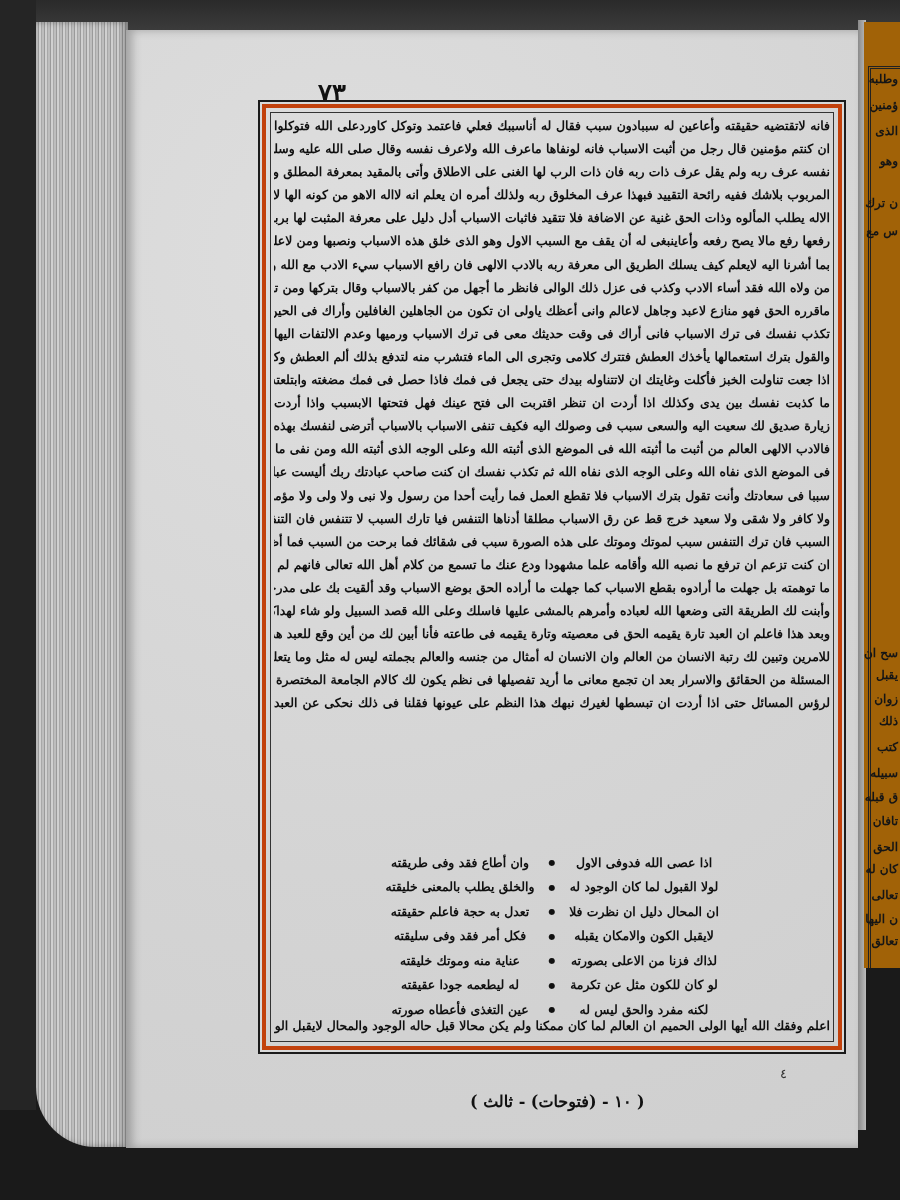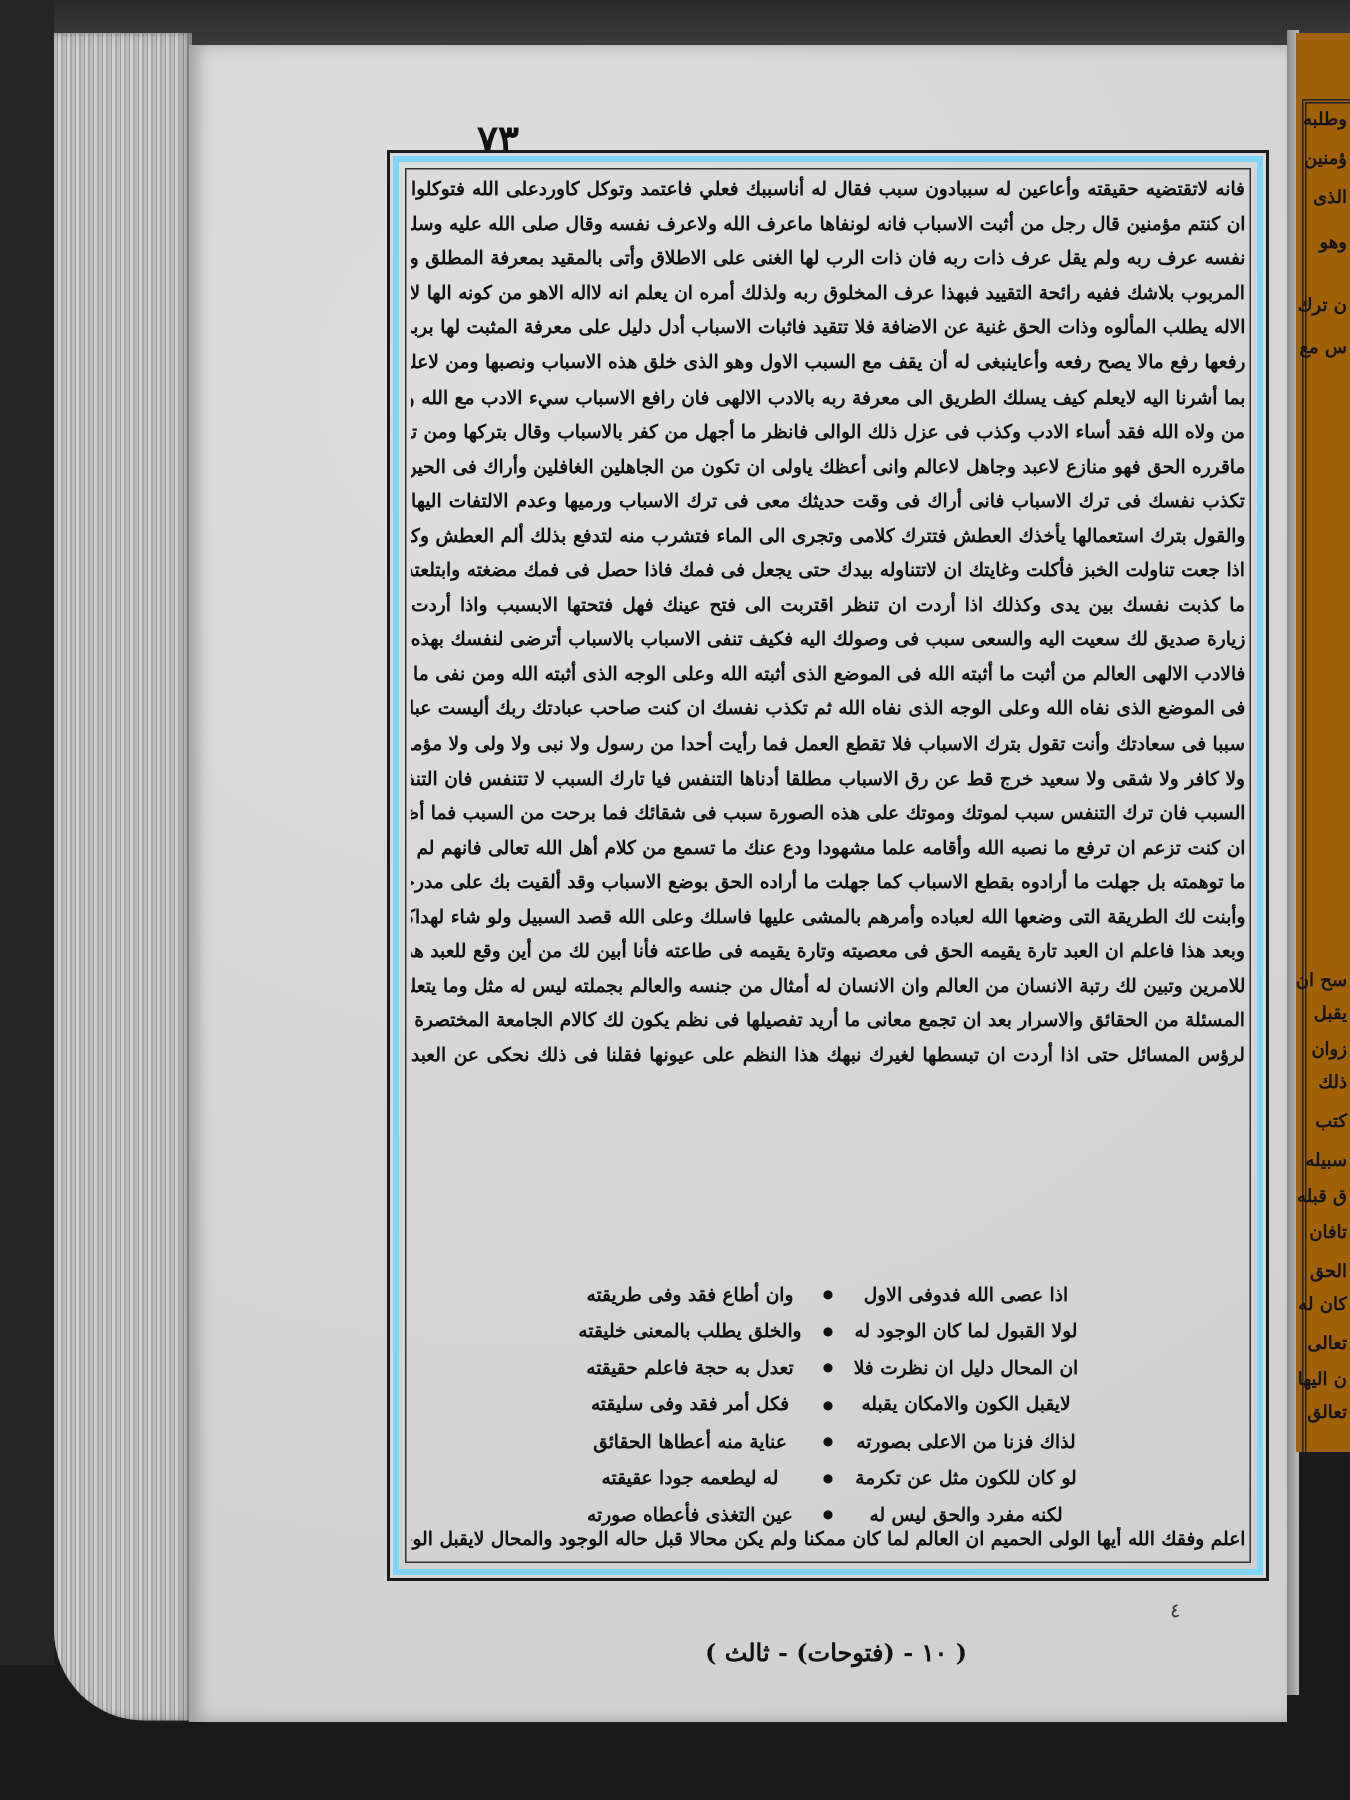--- a/index.html
+++ b/index.html
@@ -41,21 +41,21 @@
   .next-line {
     position: absolute; right: 2px; direction: rtl; white-space: nowrap;
     font-family: "DejaVu Serif", serif; font-size: 12px; color: #151515; font-weight: bold;
   }
   .page-number {
     position: absolute; left: 318px; top: 78px; font-size: 26px; font-weight: bold;
     color: #111; font-family: "DejaVu Serif", serif;
   }
   .frame {
     position: absolute; left: 262px; top: 104px; width: 572px; height: 938px;
-    border: 4px solid #7dd3fc;
+    border: 4px solid #c2410c;
     box-shadow: 0 0 0 2px #d9d9d9, 0 0 0 4px #1b1b1b;
   }
   .frame-inner {
     position: absolute; left: 4px; top: 4px; right: 4px; bottom: 4px;
     border: 1px solid #333;
   }
   .text {
     position: absolute; left: 8px; right: 8px; top: 6px;
     direction: rtl; text-align: justify;
     font-family: "DejaVu Serif", serif; font-size: 12.4px; line-height: 23.1px;
@@ -145,21 +145,21 @@
         <span class="hemi">تعدل به حجة فاعلم حقيقته</span>
       </div>
       <div class="verse">
         <span class="hemi">لايقبل الكون والامكان يقبله</span>
         <span class="dot">●</span>
         <span class="hemi">فكل أمر فقد وفى سليقته</span>
       </div>
       <div class="verse">
         <span class="hemi">لذاك فزنا من الاعلى بصورته</span>
         <span class="dot">●</span>
-        <span class="hemi">عناية منه أعطاها الحقائق</span>
+        <span class="hemi">عناية منه وموتك خليقته</span>
       </div>
       <div class="verse">
         <span class="hemi">لو كان للكون مثل عن تكرمة</span>
         <span class="dot">●</span>
         <span class="hemi">له ليطعمه جودا عقيقته</span>
       </div>
       <div class="verse">
         <span class="hemi">لكنه مفرد والحق ليس له</span>
         <span class="dot">●</span>
         <span class="hemi">عين التغذى فأعطاه صورته</span>

